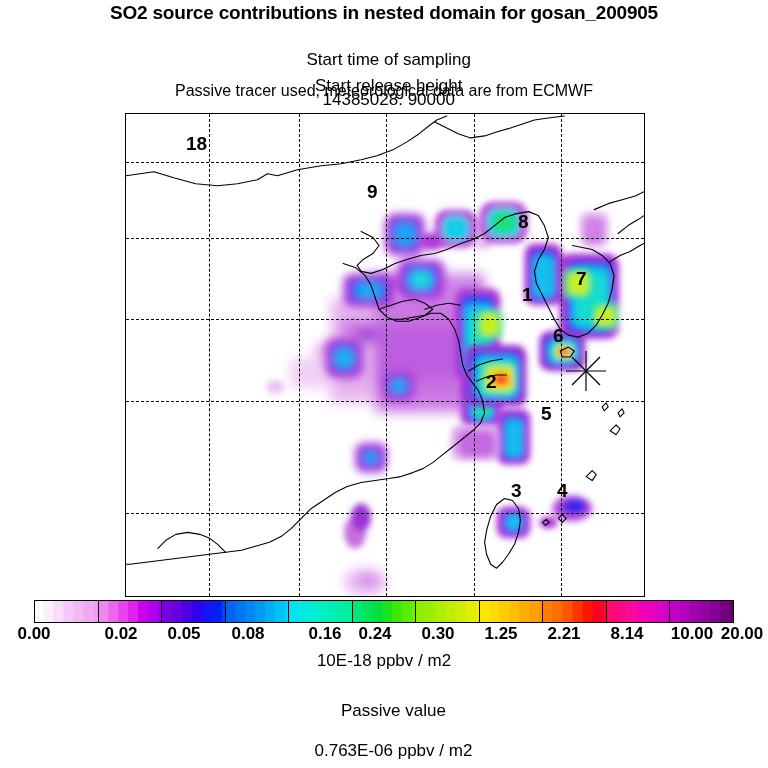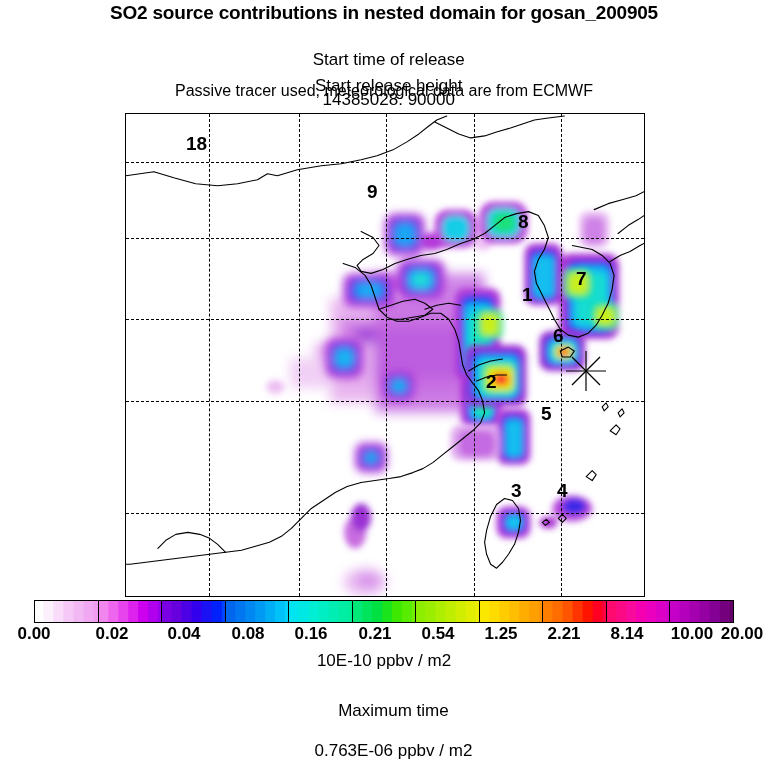--- a/index.html
+++ b/index.html
@@ -44,21 +44,21 @@
   
   #foot{position:absolute;left:0;top:681px;width:768px;font-size:17px;}
   .frow{width:100%;text-align:center;white-space:pre;margin-bottom:4px;}
 </style>
 </head>
 <body>
 
 <div class="hdr" id="title">SO2 source contributions in nested domain for gosan_200905</div>
 
 <div class="hdr row2">
-  <span>Start time of release</span>
+  <span>Start time of sampling</span>
   <span> </span>
   <span>14385028. 90000</span>
   <span class="gap-m"></span>
   <span>End time of sampling</span>
   <span> </span>
   <span>20090512.120000</span>
 </div>
 
 <div class="hdr row3">
   <span>Start release height</span>
@@ -318,38 +318,38 @@
   <div class="cbseg" style="background:linear-gradient(to right,#00e878,#00e878 14%,#00e45c 16%,#00e45c 30%,#00e040 32%,#00e040 46%,#1ae41c 48%,#1ae41c 62%,#3ee800 64%,#3ee800 78%,#58ec00 80%,#58ec00 94%,#70ee00 96%)"></div>
   <div class="cbseg" style="background:linear-gradient(to right,#8eee00,#8eee00 14%,#9cee00 16%,#9cee00 30%,#aeee00 32%,#aeee00 46%,#c0ee00 48%,#c0ee00 62%,#d2ee00 64%,#d2ee00 78%,#e2ee00 80%,#e2ee00 94%,#eeee00 96%)"></div>
   <div class="cbseg" style="background:linear-gradient(to right,#fae800,#fae800 14%,#ffdc00 16%,#ffdc00 30%,#ffcc00 32%,#ffcc00 46%,#ffbe00 48%,#ffbe00 62%,#ffae00 64%,#ffae00 78%,#ffa000 80%,#ffa000 94%,#ff9400 96%)"></div>
   <div class="cbseg" style="background:linear-gradient(to right,#ff7e00,#ff7e00 14%,#ff6c00 16%,#ff6c00 30%,#ff5400 32%,#ff5400 46%,#ff3400 48%,#ff3400 62%,#ff1400 64%,#ff1400 78%,#ff0022 80%,#ff0022 94%,#ff0044 96%)"></div>
   <div class="cbseg" style="background:linear-gradient(to right,#ff0a6e,#ff0a6e 14%,#fc0a86 16%,#fc0a86 30%,#f80a9c 32%,#f80a9c 46%,#f400b0 48%,#f400b0 62%,#ea00be 64%,#ea00be 78%,#dc00c6 80%,#dc00c6 94%,#d000cc 96%)"></div>
   <div class="cbseg" style="background:linear-gradient(to right,#c400c8,#c400c8 14%,#b400bc 16%,#b400bc 30%,#a400b0 32%,#a400b0 46%,#9400a2 48%,#9400a2 62%,#840094 64%,#840094 78%,#74007e 80%,#74007e 94%,#620068 96%)"></div>
 </div>
 
 <div id="cbticks">
   <span class="tick" style="left:34px">0.00</span>
-  <span class="tick" style="left:112px">0.02</span>
-  <span class="tick" style="left:184px">0.04</span>
+  <span class="tick" style="left:121px">0.02</span>
+  <span class="tick" style="left:184px">0.05</span>
   <span class="tick" style="left:248px">0.08</span>
-  <span class="tick" style="left:311px">0.16</span>
-  <span class="tick" style="left:375px">0.21</span>
-  <span class="tick" style="left:438px">0.54</span>
+  <span class="tick" style="left:325px">0.16</span>
+  <span class="tick" style="left:375px">0.24</span>
+  <span class="tick" style="left:438px">0.30</span>
   <span class="tick" style="left:501px">1.25</span>
   <span class="tick" style="left:564px">2.21</span>
   <span class="tick" style="left:627px">8.14</span>
   <span class="tick" style="left:692px">10.00</span>
   <span class="tick" style="left:742px">20.00</span>
 </div>
 
-<div id="cbunit">10E-10 ppbv / m2</div>
+<div id="cbunit">10E-18 ppbv / m2</div>
 
 <div id="foot">
   <div class="frow">
-    <span>Maximum time</span>
+    <span>Passive value</span>
     <span>  </span>
     <span>0.763E-06 ppbv / m2</span>
     <span class="gap-m"></span>
     
     <span class="gap-s"></span>
     
   </div>
 
 </div>
 

